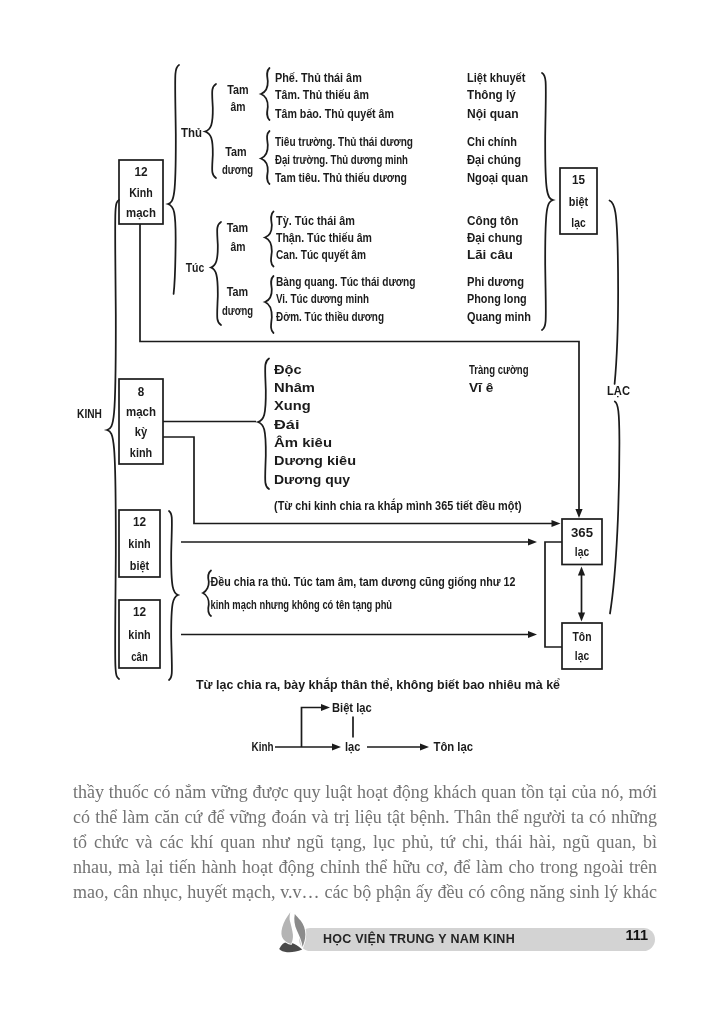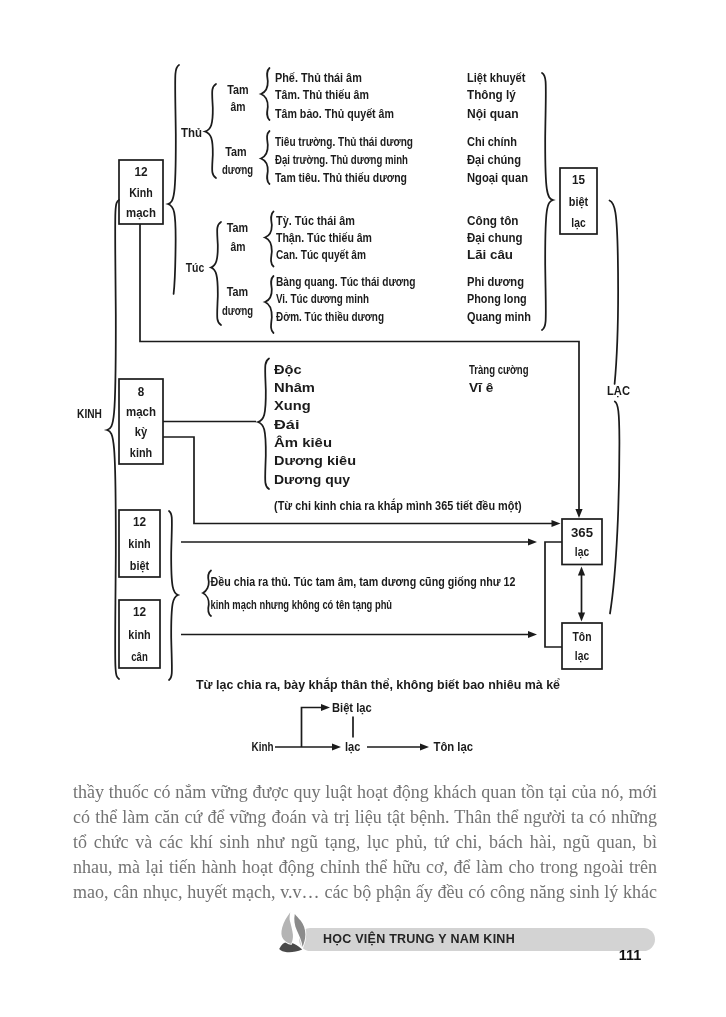--- a/index.html
+++ b/index.html
@@ -7,22 +7,22 @@
   #page { position:relative; width:726px; height:1017px; background:#fff; overflow:hidden;
           font-family:"Liberation Sans",sans-serif; }
   #para { position:absolute; left:73px; top:780px; width:584px;
            font-family:"Liberation Serif",serif; font-size:18px; line-height:25.1px;
            color:#737373; }
   .pl { text-align:justify; text-align-last:justify; white-space:normal; }
   #footbar { position:absolute; left:299px; top:928px; width:355.5px; height:23px;
              background:#d3d3d3; border-radius:12px; }
   #foottext { position:absolute; left:323px; top:928px; width:189px; height:23px; line-height:23.5px;
               font-size:12.5px; font-weight:bold; letter-spacing:0.25px; color:#242424; white-space:nowrap;text-align:right; }
-  #pageno { position:absolute; left:612px; top:944px; width:36px; height:14px; line-height:23.5px;
-            text-align:center; font-size:14.5px; font-weight:bold; color:#111; }
+  #pageno { position:absolute; left:612px; top:924px; width:36px; height:14px; line-height:23.5px;
+            text-align:right; font-size:14.5px; font-weight:bold; color:#111; }
 </style>
 </head>
 <body>
 
 <div id="page">
 
 <svg width="726" height="775" viewBox="0 0 726 775" style="position:absolute;left:0;top:0" font-family="'Liberation Sans',sans-serif" fill="#1b1b1b">
 
 <g>
         <rect x="119" y="160" width="44" height="64" fill="#fff" stroke="#1b1b1b" stroke-width="1.7"></rect>
@@ -303,21 +303,21 @@
       </g>
 
 <g>
         <text x="433.5" y="746.5" font-size="13" font-weight="bold" textLength="39.6" lengthAdjust="spacingAndGlyphs" dominant-baseline="central">Tôn lạc</text>
       </g>
 </svg>
 
 <div id="para">
 <div class="pl">thầy thuốc có nắm vững được quy luật hoạt động khách quan tồn tại của nó, mới</div>
 <div class="pl">có thể làm căn cứ để vững đoán và trị liệu tật bệnh. Thân thể người ta có những</div>
-<div class="pl">tổ chức và các khí sinh như ngũ tạng, lục phủ, tứ chi, bách hài, ngũ quan, bì</div>
+<div class="pl">tổ chức và các khí quan như ngũ tạng, lục phủ, tứ chi, thái hài, ngũ quan, bì</div>
 <div class="pl">nhau, mà lại tiến hành hoạt động chỉnh thể hữu cơ, để làm cho trong ngoài trên</div>
 <div class="pl">mao, cân nhục, huyết mạch, v.v… các bộ phận ấy đều có công năng sinh lý khác</div>
 </div>
 
 <div id="footbar"></div>
 
 <svg width="36" height="48" viewBox="0 0 36 48" style="position:absolute;left:276px;top:908px">
   <path d="M3.2,40.9 C5.3,36.6 8.3,34.3 11.5,34.1 C15.5,33.9 20.5,36.7 26.2,41.6 C21,43.6 15.5,44.7 11,44.2 C7.6,43.8 4.9,42.7 3.2,40.9 Z" fill="#4a4a4a" stroke="#fff" stroke-width="1.7" paint-order="stroke"></path>
   <path d="M18.8,5.9 C17.6,11.5 18.6,17 20.8,22.3 C23.2,27.8 25.8,32.8 26.6,38.9 C28,35.5 29.4,30.5 29.4,26.5 C29.4,21.5 27.6,16.5 24.8,12.8 C22.5,10 20.2,7.8 18.8,5.9 Z" fill="#8b8b8b" stroke="#fff" stroke-width="1.7" paint-order="stroke"></path>
   <path d="M14.3,4.3 C11,8.5 7.8,14 6.2,19.5 C4.9,24.3 5.2,28.2 7.2,30.9 C9.2,33.6 12,35.3 15.2,35.9 C16.5,33.5 17.2,29.5 16.9,26.5 C16.5,22.5 14.8,16.5 13.7,12 C13.4,9.2 13.8,6.6 14.3,4.3 Z" fill="#b4b4b4" stroke="#fff" stroke-width="1.7" paint-order="stroke"></path>

